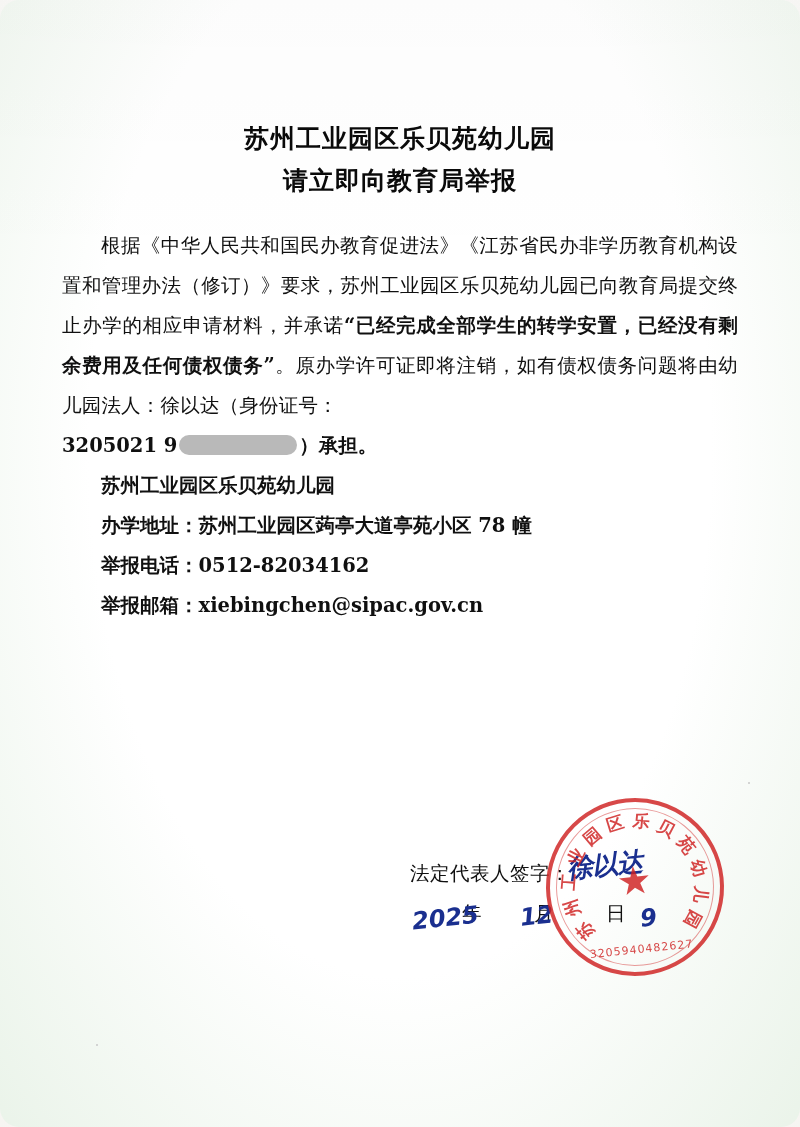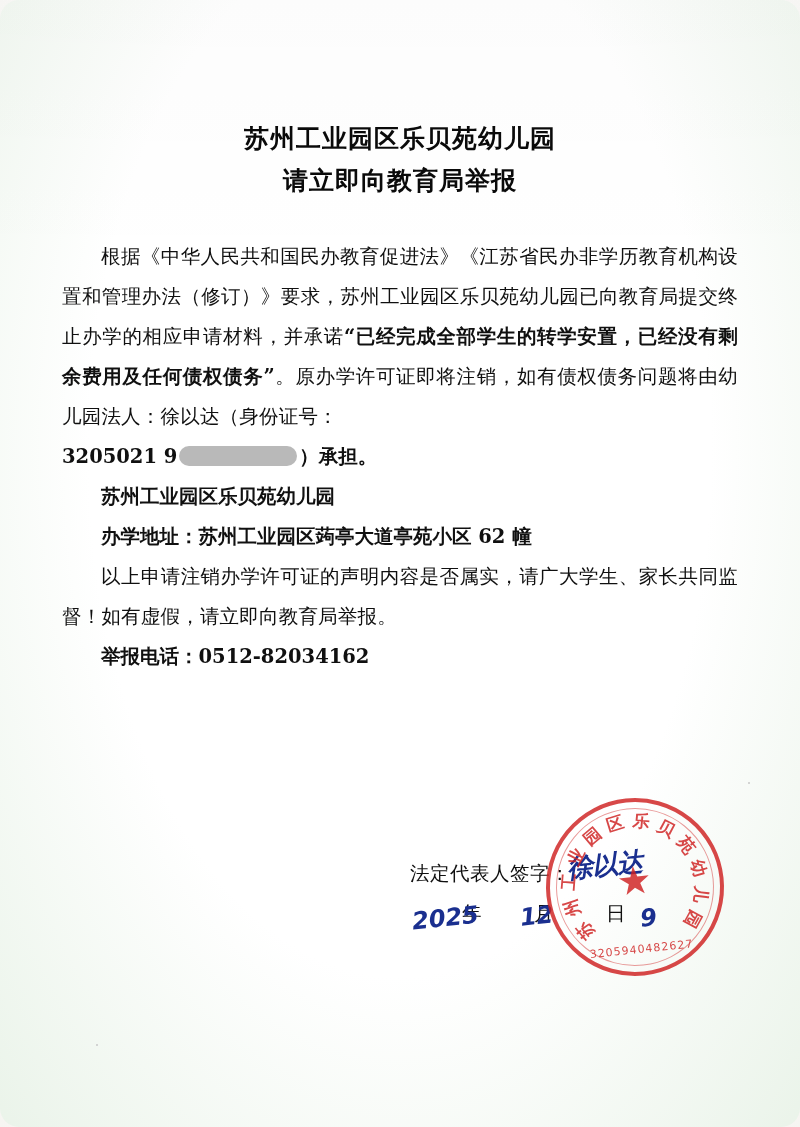--- a/index.html
+++ b/index.html
@@ -46,21 +46,21 @@
     font-size: 25px;
     letter-spacing: 1px;
     line-height: 42px;
     color: #0a0a0a;
   }
   .title .line2 {
     display: block;
   }
 
   .body-block {
-    margin-top: 35px;
+    margin-top: 24px;
     font-size: 19.5px;
     line-height: 40px;
     color: #101010;
   }
 
   p.para {
     margin: 0 0 0 0;
     text-indent: 2em;
     text-align: justify;
     text-justify: inter-ideograph;
@@ -230,26 +230,26 @@
     </div>
 
     <div class="body-block">
 
       <p class="para"><span>根据《中华人民共和国民办教育促进法》《江苏省民办非学历教育机构设置和管理办法（修订）》要求，苏州工业园区乐贝苑幼儿园已向教育局提交终止办学的相应申请材料，并承诺</span><span class="bold-quote">“已经完成全部学生的转学安置，已经没有剩余费用及任何债权债务”</span><span>。原办学许可证即将注销，如有债权债务问题将由幼儿园法人：徐以达（身份证号：</span></p>
 
       <p class="noindent" style="text-indent:0;"><span class="latin">3205021 9</span><span class="redaction"></span><span>）承担。</span></p>
 
       <p class="noindent">苏州工业园区乐贝苑幼儿园</p>
 
-      <p class="noindent">办学地址：苏州工业园区蒟亭大道亭苑小区 62 幢</p>
-
-      <p class="para">以上申请注销办学许可证的声明内容是否属实，请广大学生、家长共同监督！如有虚假，请立即向教育局举报。</p>
+      <p class="noindent">办学地址：苏州工业园区蒟亭大道亭苑小区 78 幢</p>
+
 
       <p class="noindent">举报电话：0512-82034162</p>
 
+      <p class="noindent">举报邮箱：xiebingchen@sipac.gov.cn</p>
 
     </div>
   </div>
 
   <div class="sign-area">
     <div class="sign-line">法定代表人签字：</div>
 
     <div class="hand hand-name">徐以达</div>
 
     <div class="date-line">

